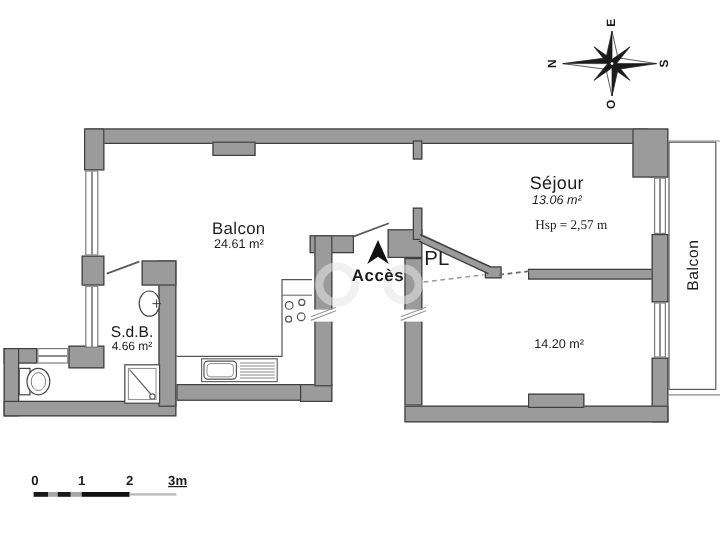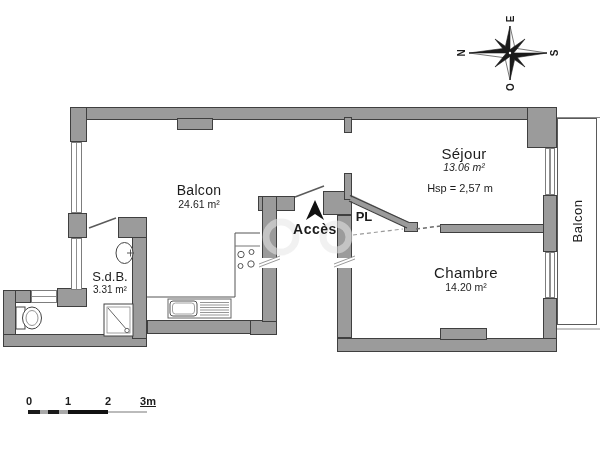--- a/index.html
+++ b/index.html
@@ -11,21 +11,21 @@
   .window-h{position:absolute;background:linear-gradient(to bottom,#fff 0 42%,#8f8f8f 42% 58%,#fff 58% 100%);
             border:1px solid #7d7d7d;box-sizing:border-box;z-index:3;}
   .wall-break{position:absolute;background:#fff;z-index:4;}
   .balcony-outline{position:absolute;border:1px solid #5a5a5a;box-sizing:border-box;z-index:1;}
   svg.overlay{position:absolute;left:0;top:0;z-index:5;pointer-events:none;}
   .lbl{position:absolute;transform:translate(-50%,-50%);white-space:nowrap;z-index:6;}
   .room-name{font-size:15px;letter-spacing:.3px;}
   .room-name-sm{font-size:13px;}
   .room-area{font-size:10.5px;}
   .hsp{font-size:11px;}
-  .pl{font-size:13px;font-weight:bold;}
+  .pl{font-size:17px;}
   .acces{font-size:14px;font-weight:600;letter-spacing:.5px;}
   .balcon-lbl{font-size:13px;transform:translate(-50%,-50%) rotate(-90deg);letter-spacing:.5px;}
   .compass-letter{position:absolute;font-size:10px;font-weight:bold;
                   transform:translate(-50%,-50%) rotate(-90deg);z-index:6;}
   .scale-num{position:absolute;font-size:11px;font-weight:bold;transform:translateX(-50%);z-index:6;}
   .scale-seg{position:absolute;z-index:6;}
 </style>
 </head>
 <body>
 
@@ -169,27 +169,26 @@
       <polygon points="525,67 512,51 508,55"></polygon>
       <circle cx="510" cy="53" r="1.2" fill="#ffffff" stroke="none"></circle>
     </g>
   </svg>
 
   <div class="lbl room-name" style="left:199px;top:190px;font-size:14px;">Balcon</div>
   <div class="lbl room-area" style="left:199px;top:204px;">24.61 m²</div>
 
   <div class="lbl room-name" style="left:464px;top:153px;">Séjour</div>
   <div class="lbl room-area" style="left:464px;top:167px;font-style:italic;">13.06 m²</div>
-  <div class="lbl hsp" style="left:460px;top:188px;">Hsp =  2,57 m</div>
-
-  <div class="lbl room-name" style="left:466px;top:272px;">Chambre</div>
+  <div class="lbl hsp" style="left:476px;top:188px;font-family:Liberation Serif, serif;">Hsp =  2,57 m</div>
+
   <div class="lbl room-area" style="left:466px;top:287px;">14.20 m²</div>
 
   <div class="lbl room-name-sm" style="left:110px;top:276px;text-align:right;">S.d.B.</div>
-  <div class="lbl room-area" style="left:110px;top:289px;font-size:10px;">3.31 m²</div>
+  <div class="lbl room-area" style="left:110px;top:289px;font-size:10px;">4.66 m²</div>
 
   <div class="lbl acces" style="left:315px;top:229px;">Accès</div>
 
   <div class="lbl pl" style="left:364px;top:216px;">PL</div>
 
   <div class="lbl balcon-lbl" style="left:577px;top:221px;">Balcon</div>
 
   <span class="compass-letter" style="left:461px;top:53px;">N</span>
   <span class="compass-letter" style="left:510px;top:19px;">E</span>
   <span class="compass-letter" style="left:554px;top:53px;">S</span>

